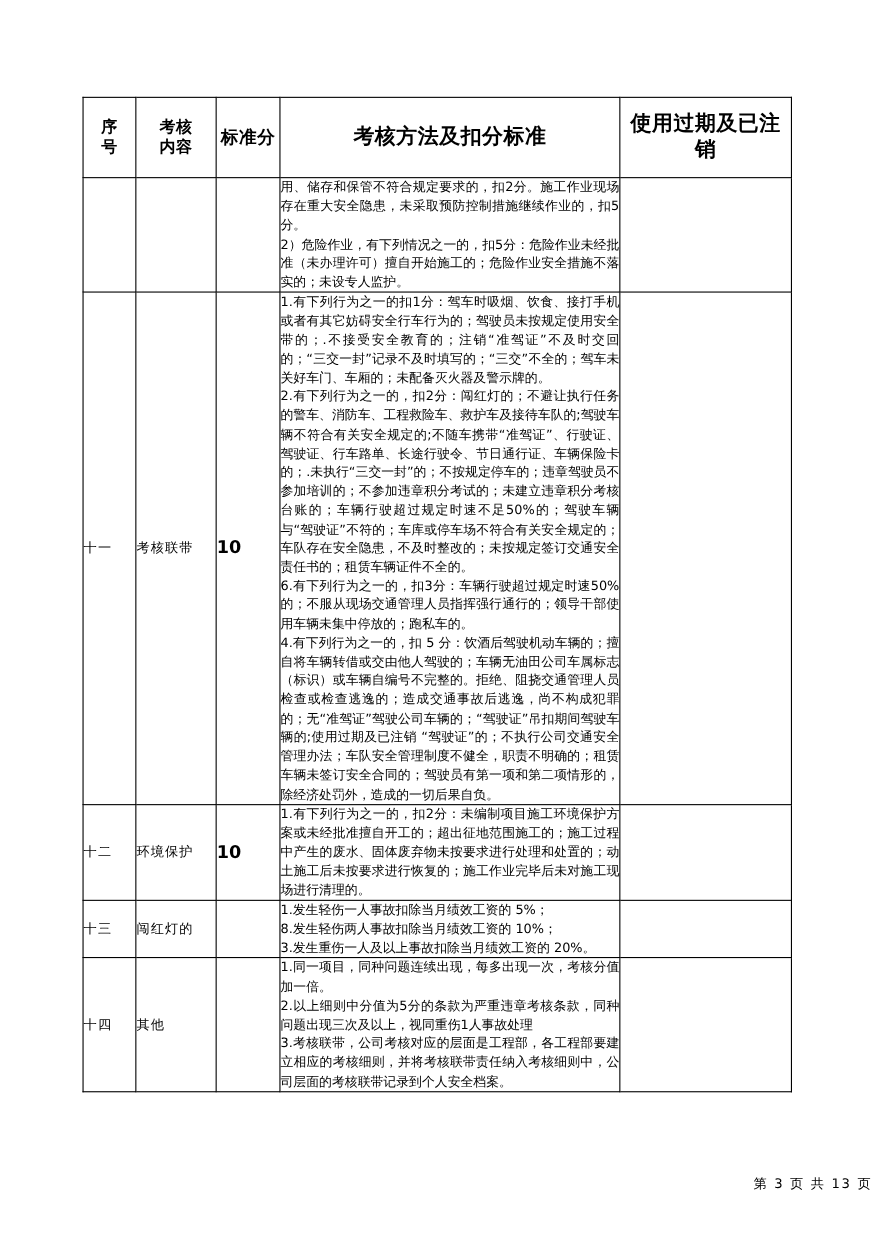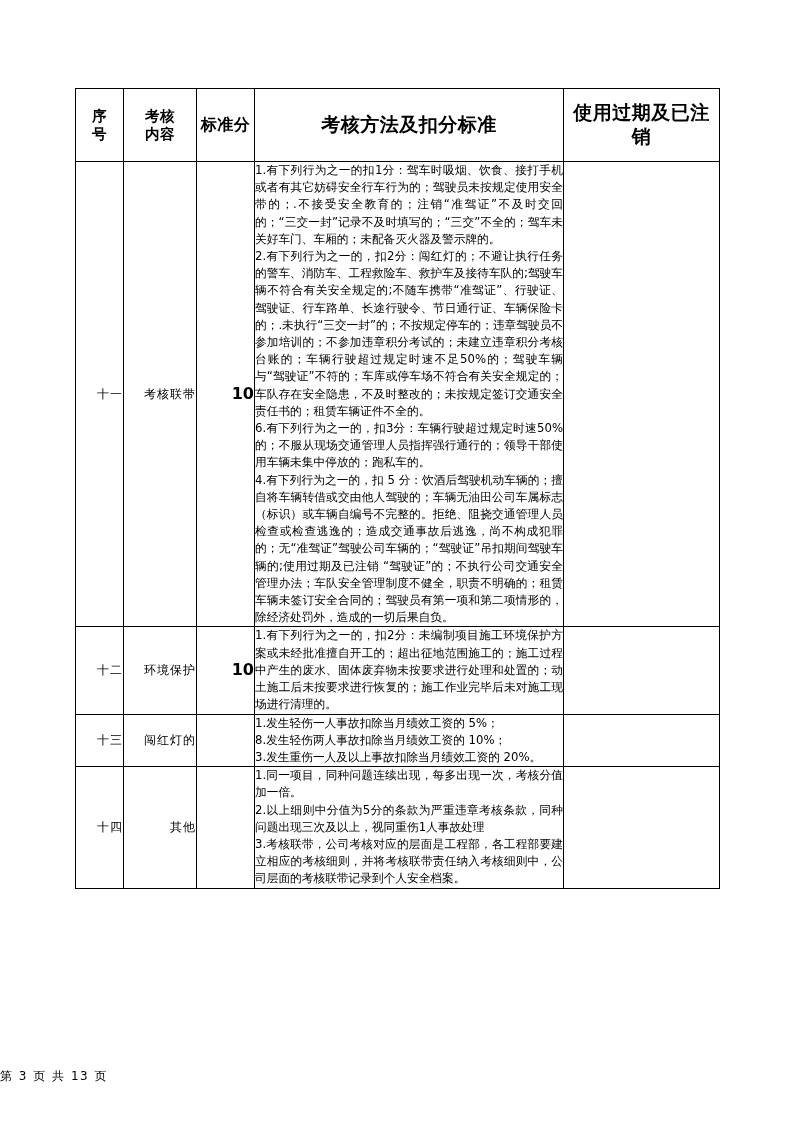--- a/index.html
+++ b/index.html
@@ -52,21 +52,21 @@
   thead th.th-seq,
   thead th.th-item {
     font-size: 14.5px;
   }
   thead th.th-method,
   thead th.th-reason {
     font-size: 19px;
   }
 
   td.cell-seq, td.cell-item, td.cell-score {
-    text-align: right;
+    text-align: left;
     font-size: 12px;
     letter-spacing: 1px;
     line-height: 1.4;
   }
   td.cell-score {
     letter-spacing: 0;
     font-weight: bold;
     font-size: 16px;
   }
   td.cell-method {
@@ -87,21 +87,21 @@
   }
   .method-line:last-child {
     text-align-last: left;
   }
 
   .footer {
     position: absolute;
     left: 0;
     top: 1068px;
     width: 793px;
-    text-align: left;
+    text-align: right;
     font-size: 12px;
     letter-spacing: 1.5px;
     font-family: "DejaVu Sans", "Liberation Sans", sans-serif;
   }
 </style>
 </head>
 <body>
 
 <div class="page">
 
@@ -122,20 +122,30 @@
         <th class="th-item">
           <div>考核</div>
           <div>内容</div>
         </th>
         <th class="th-score">标准分</th>
         <th class="th-method">考核方法及扣分标准</th>
         <th class="th-reason">使用过期及已注销</th>
       </tr>
     </thead>
     <tbody id="table-body">
+        <tr>
+          <td class="cell-seq"></td>
+          <td class="cell-item"></td>
+          <td class="cell-score"></td>
+          <td class="cell-method">
+            <div class="method-line">用、储存和保管不符合规定要求的，扣2分。施工作业现场存在重大安全隐患，未采取预防控制措施继续作业的，扣5分。</div>
+            <div class="method-line">2）危险作业，有下列情况之一的，扣5分：危险作业未经批准（未办理许可）擅自开始施工的；危险作业安全措施不落实的；未设专人监护。</div>
+          </td>
+          <td class="cell-reason"></td>
+        </tr>
         <tr>
           <td class="cell-seq">十一</td>
           <td class="cell-item">考核联带</td>
           <td class="cell-score">10</td>
           <td class="cell-method">
             <div class="method-line">1.有下列行为之一的扣1分：驾车时吸烟、饮食、接打手机或者有其它妨碍安全行车行为的；驾驶员未按规定使用安全带的；.不接受安全教育的；注销“准驾证”不及时交回的；“三交一封”记录不及时填写的；“三交”不全的；驾车未关好车门、车厢的；未配备灭火器及警示牌的。</div>
             <div class="method-line">2.有下列行为之一的，扣2分：闯红灯的；不避让执行任务的警车、消防车、工程救险车、救护车及接待车队的;驾驶车辆不符合有关安全规定的;不随车携带“准驾证”、行驶证、驾驶证、行车路单、长途行驶令、节日通行证、车辆保险卡的；.未执行“三交一封”的；不按规定停车的；违章驾驶员不参加培训的；不参加违章积分考试的；未建立违章积分考核台账的；车辆行驶超过规定时速不足50%的；驾驶车辆与“驾驶证”不符的；车库或停车场不符合有关安全规定的；车队存在安全隐患，不及时整改的；未按规定签订交通安全责任书的；租赁车辆证件不全的。</div>
             <div class="method-line">6.有下列行为之一的，扣3分：车辆行驶超过规定时速50%的；不服从现场交通管理人员指挥强行通行的；领导干部使用车辆未集中停放的；跑私车的。</div>
             <div class="method-line">4.有下列行为之一的，扣 5 分：饮酒后驾驶机动车辆的；擅自将车辆转借或交由他人驾驶的；车辆无油田公司车属标志（标识）或车辆自编号不完整的。拒绝、阻挠交通管理人员检查或检查逃逸的；造成交通事故后逃逸，尚不构成犯罪的；无“准驾证”驾驶公司车辆的；“驾驶证”吊扣期间驾驶车辆的;使用过期及已注销 “驾驶证”的；不执行公司交通安全管理办法；车队安全管理制度不健全，职责不明确的；租赁车辆未签订安全合同的；驾驶员有第一项和第二项情形的，除经济处罚外，造成的一切后果自负。</div>
           </td>

